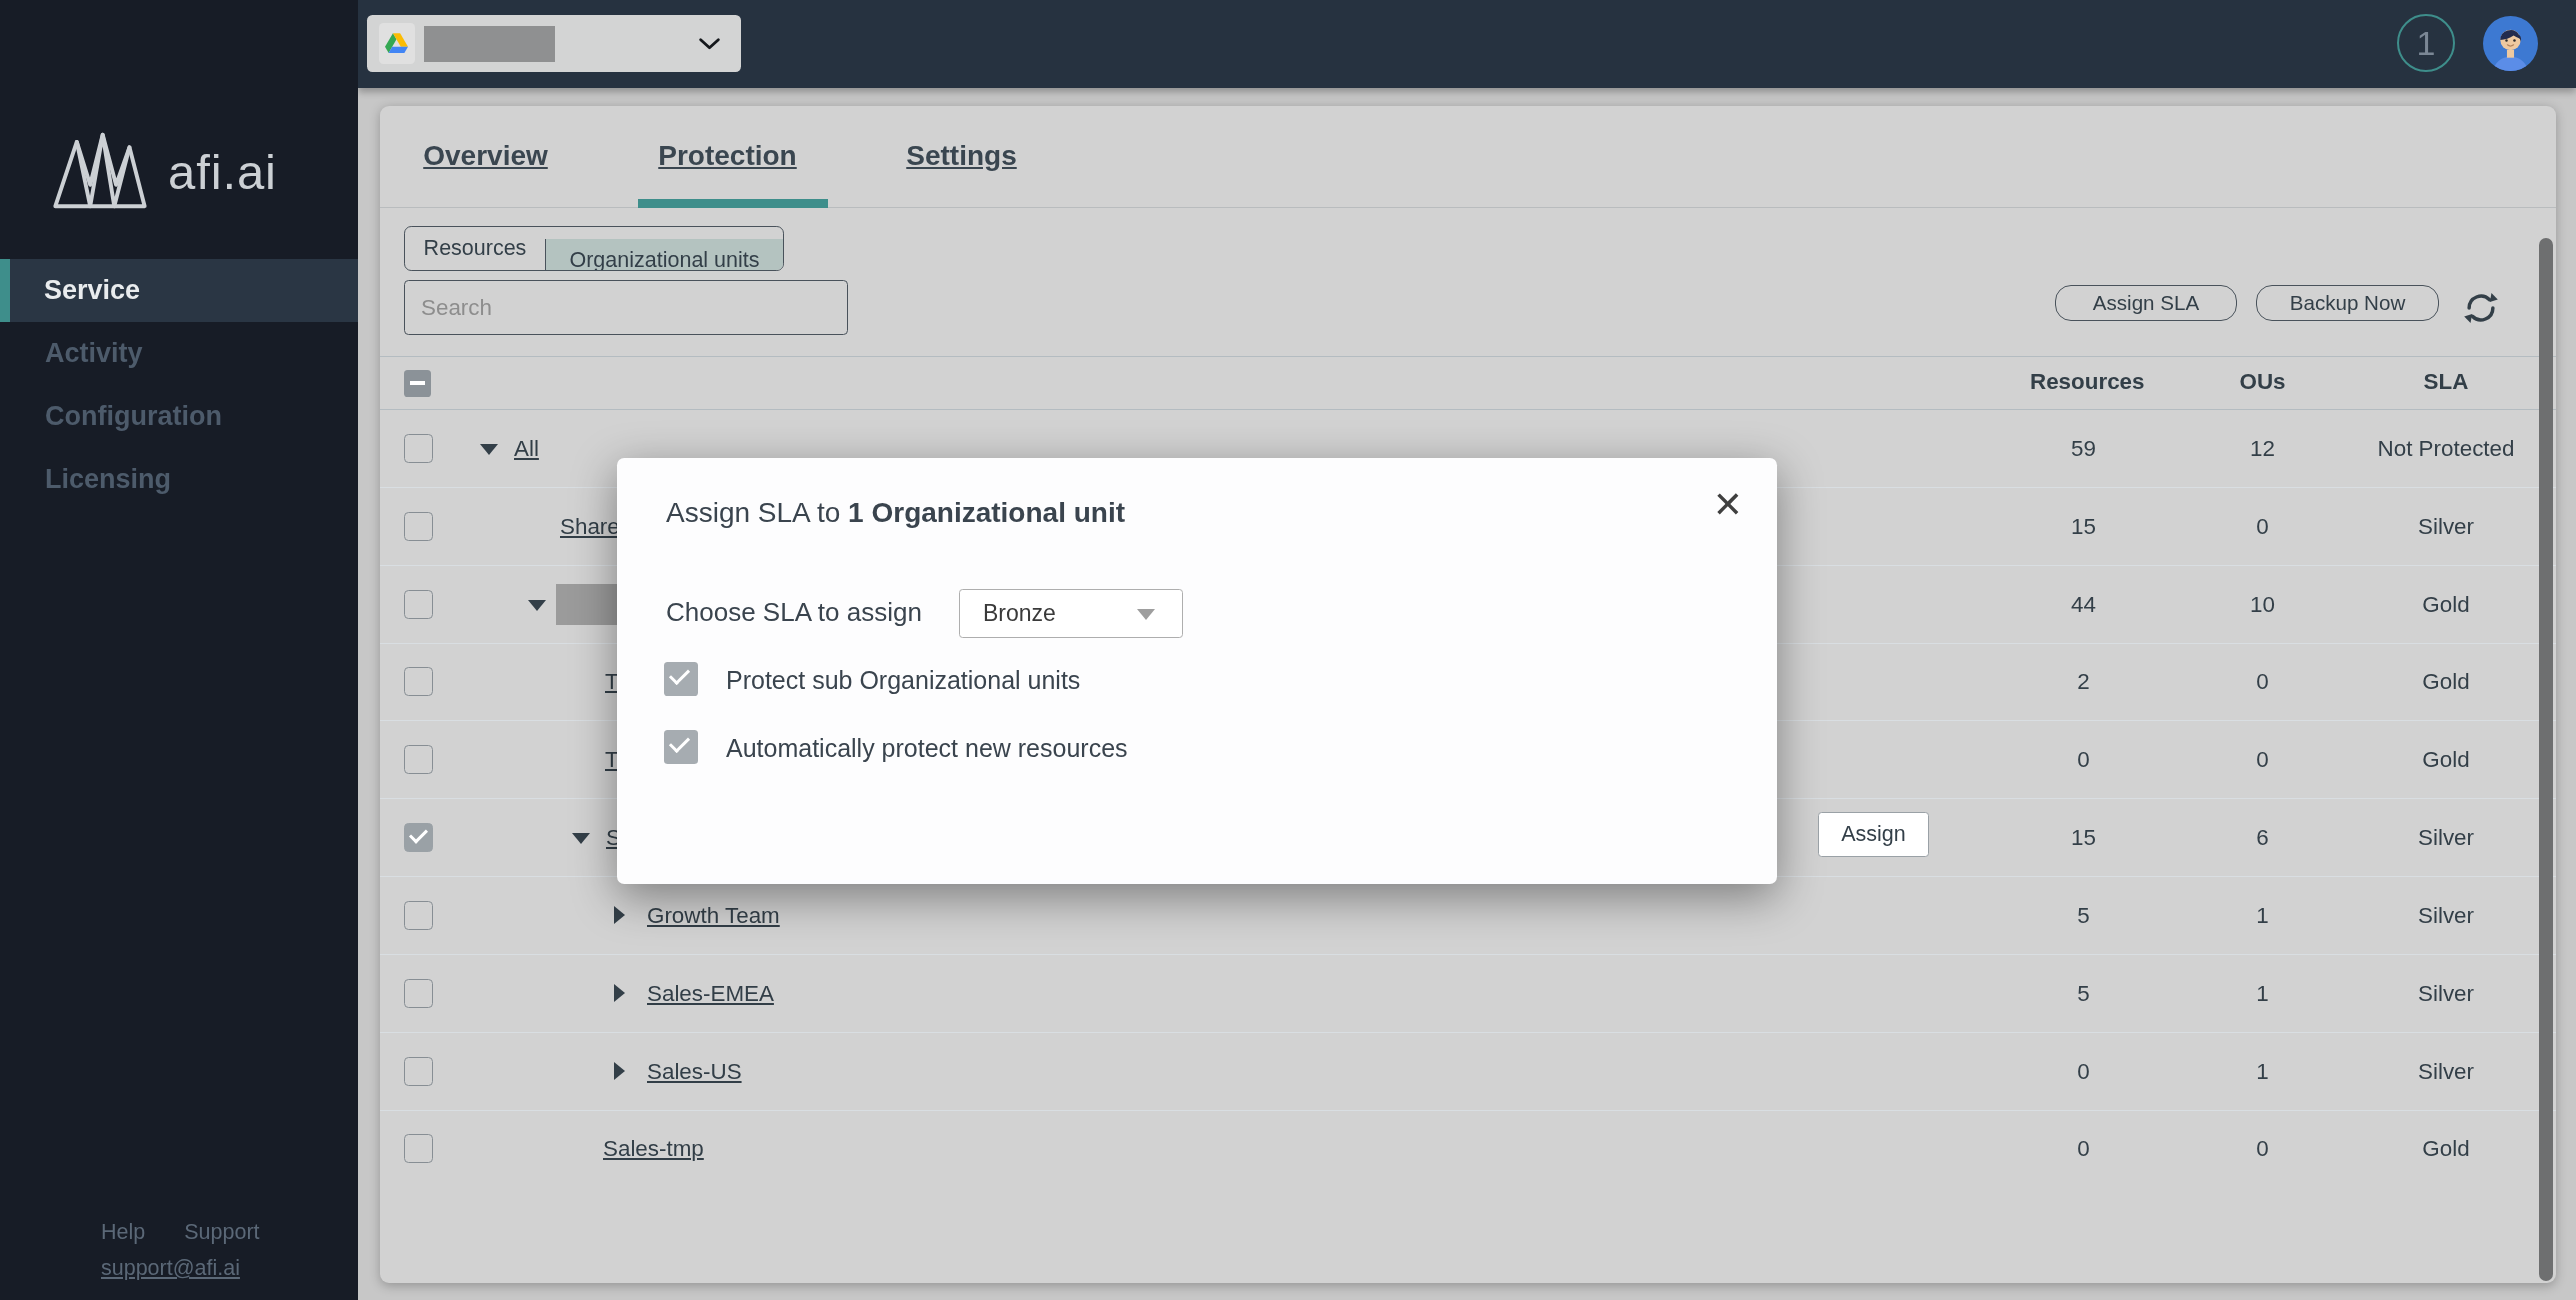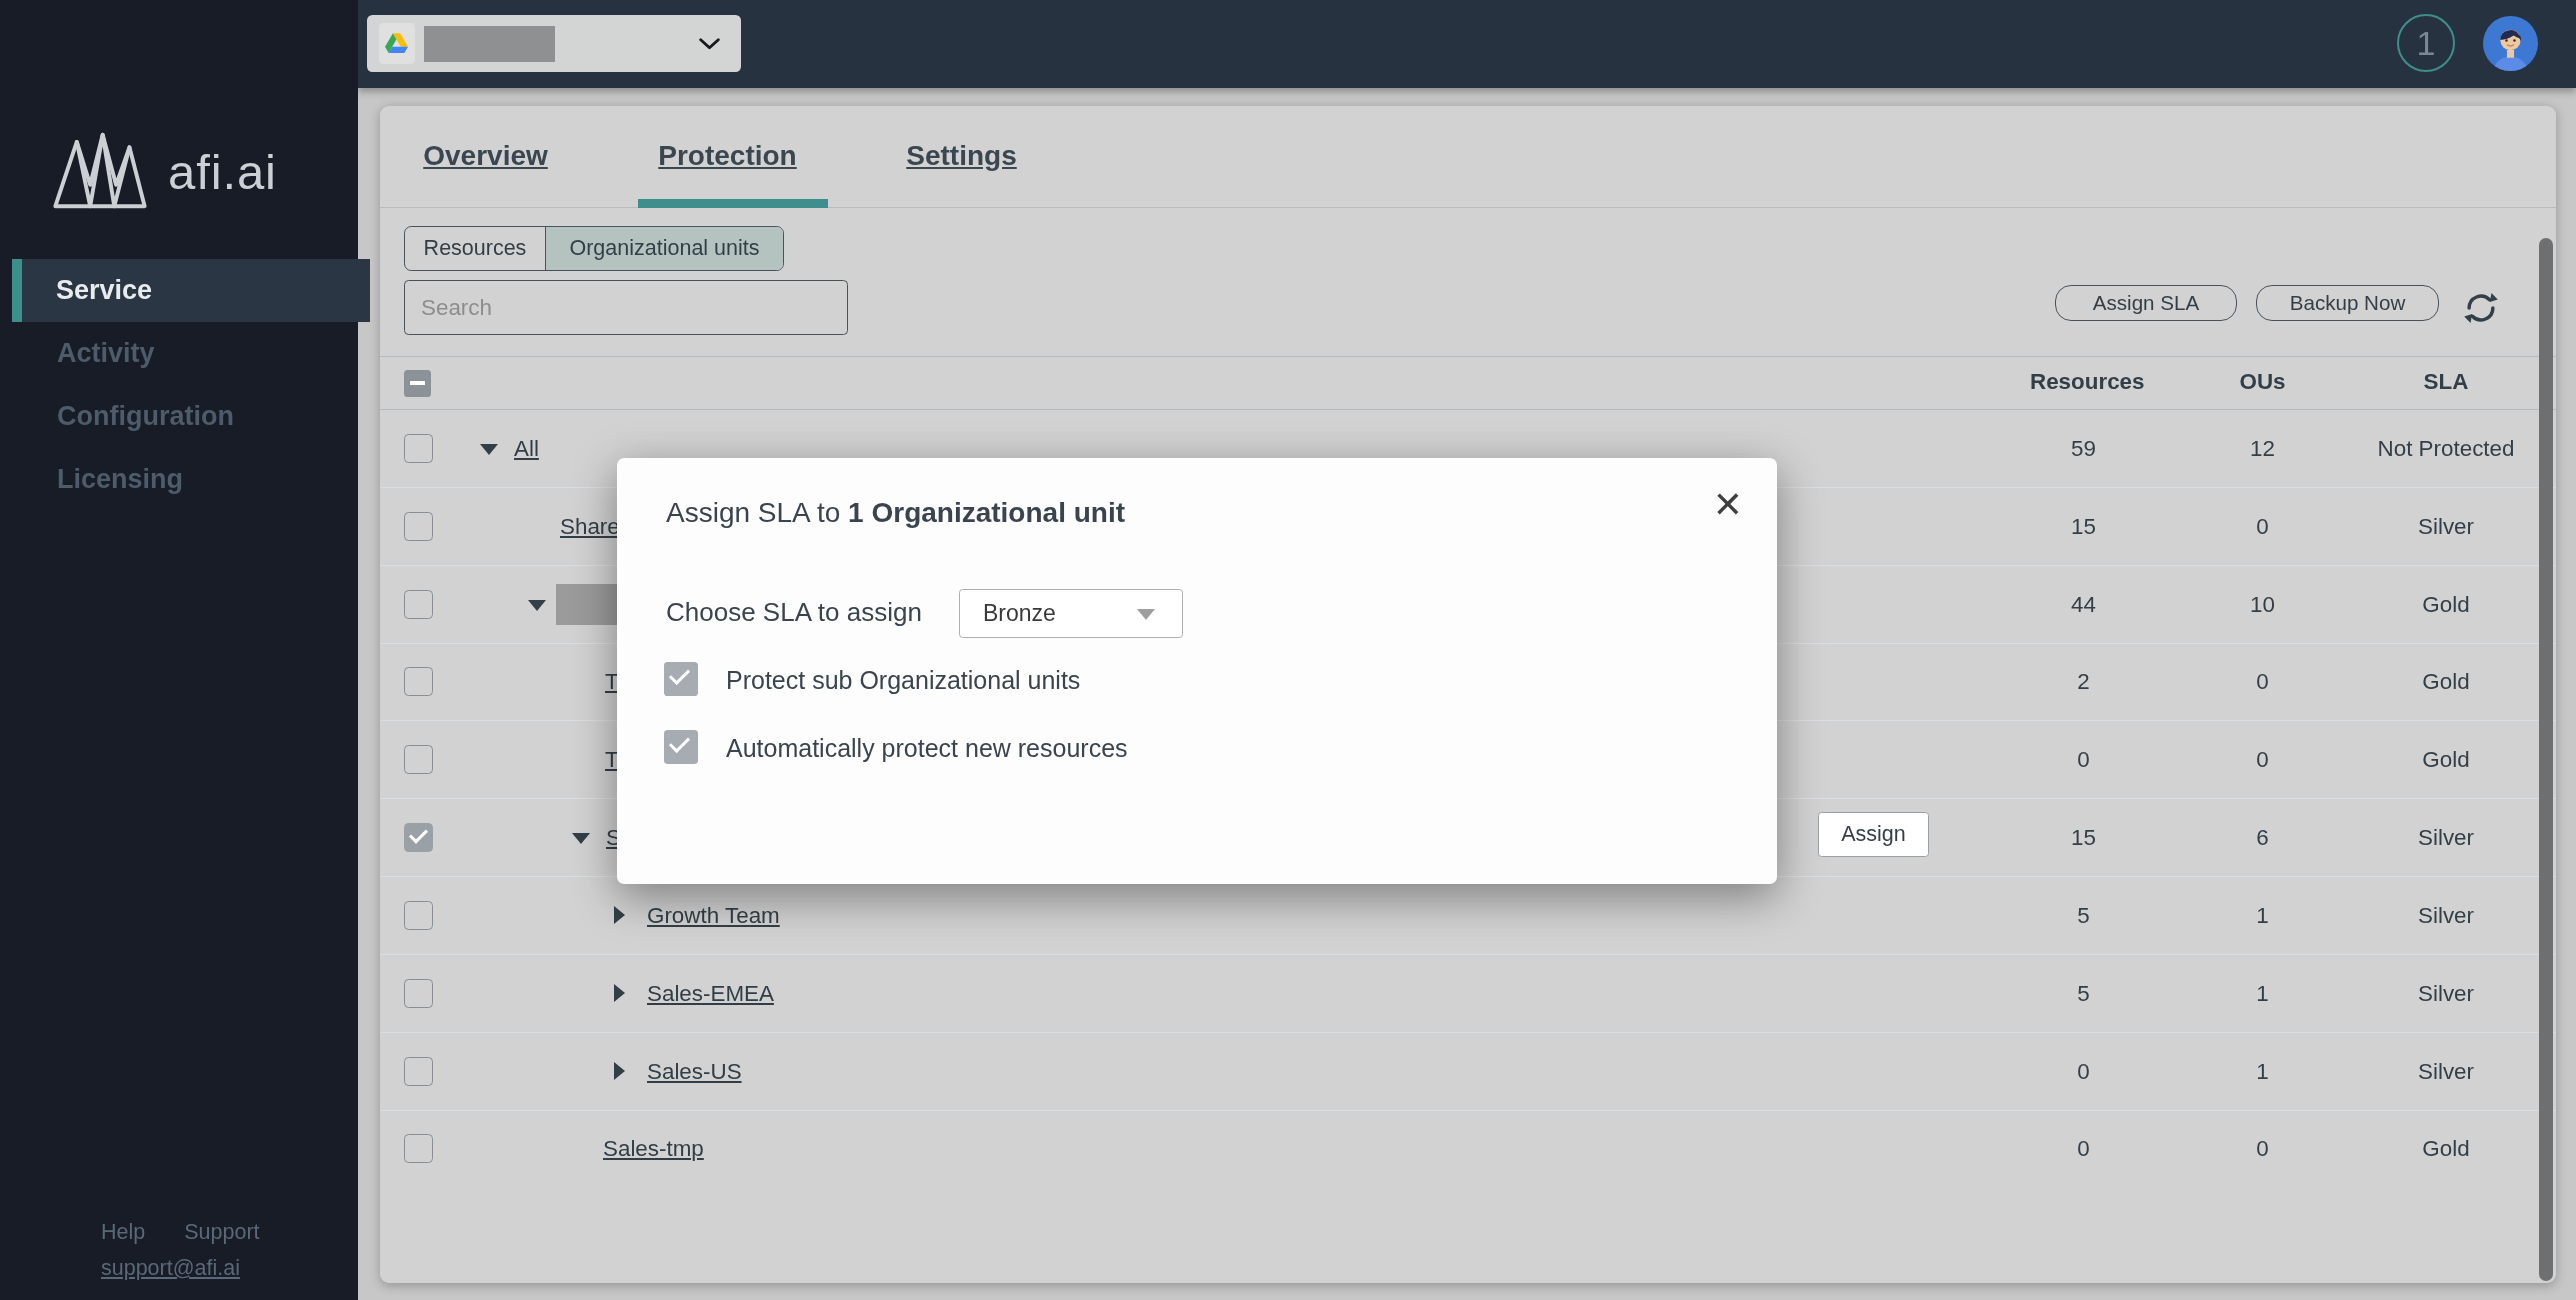--- a/index.html
+++ b/index.html
@@ -3,21 +3,21 @@
 <meta charset="utf-8">
 <style>
   html,body{margin:0;padding:0;background:#9a9a9a;}
   #app{position:relative;width:2576px;height:1301px;background:#c7c7c7;overflow:hidden;
        font-family:"Liberation Sans","DejaVu Sans",sans-serif;-webkit-font-smoothing:antialiased;}
 
   
   .sidebar{position:absolute;left:0;top:0;width:358px;height:1301px;background:#171c26;z-index:3;}
   .logo{position:absolute;left:50px;top:131px;height:82px;display:flex;align-items:center;}
   .logo-text{font-size:49px;color:#ccd0d4;margin-left:18px;letter-spacing:0.9px;}
-  .nav{position:absolute;top:259px;left:0;width:100%;padding-left:12px;}
+  .nav{position:absolute;top:259px;left:0;width:100%;}
   .nav-item{height:63px;line-height:63px;padding-left:45px;font-size:27px;font-weight:700;color:#4d5b6b;cursor:pointer;}
   .nav-item.active{background:#2a3644;color:#e9ecee;border-left:10.7px solid #3e8e8b;padding-left:34px;}
   .side-foot{position:absolute;left:101px;top:1220px;font-size:21.5px;color:#5b6877;}
   .foot-links span{margin-right:39px;}
   .foot-email{display:block;margin-top:10.7px;text-decoration:underline;color:#5b6877;}
 
   
   .topbar{position:absolute;left:358px;top:0;width:2218px;height:88px;background:#263240;
           box-shadow:0 3.6px 7.2px rgba(0,0,0,.28);z-index:2;}
   .ws{position:absolute;left:9px;top:15px;width:374px;height:57px;background:#d3d4d4;border-radius:5.4px;cursor:pointer;}
@@ -36,21 +36,21 @@
   .tab{position:absolute;top:0;height:100px;line-height:100px;text-align:center;font-size:28px;font-weight:700;color:#3a4650;cursor:pointer;text-decoration:underline;}
   .tab.t0{left:16px;width:179px;}
   .tab.t1{left:240px;width:215px;}
   .tab.t2{left:501px;width:161px;}
   .tab-underline{position:absolute;left:258px;top:93px;width:190px;height:9px;background:#3e8e8b;}
 
   .seg{position:absolute;left:24px;top:120px;height:43px;border:1.8px solid #49525b;border-radius:7.2px;
        display:flex;overflow:hidden;}
   .seg-btn{height:100%;display:flex;align-items:center;justify-content:center;font-size:21.5px;color:#333f48;cursor:pointer;}
   .seg-btn.s0{width:140px;}
-  .seg-btn.s1{width:237px;background:#b4c3c0;border-left:1.8px solid #49525b;}
+  .seg-btn.s1{width:237px;background:#b4c3c0;border-left:1.8px solid #49525b;margin-top:12px;}
 
   .search{position:absolute;left:24px;top:174px;width:444px;height:55px;border:1.8px solid #49525b;border-radius:4.5px;
           background:transparent;font-size:22.4px;color:#333;padding:16px 16px;box-sizing:border-box;outline:none;
           font-family:"Liberation Sans","DejaVu Sans",sans-serif;}
   .search::placeholder{color:#8d8d8d;opacity:1;}
 
   .btn{position:absolute;height:36px;border:1.8px solid #49525b;border-radius:16px;background:transparent;
        font-size:20.6px;color:#333f48;display:flex;align-items:center;justify-content:center;cursor:pointer;box-sizing:border-box;}
   .assign-sla{left:1675px;top:179px;width:182px;}
   .backup-now{left:1876px;top:179px;width:183px;}

